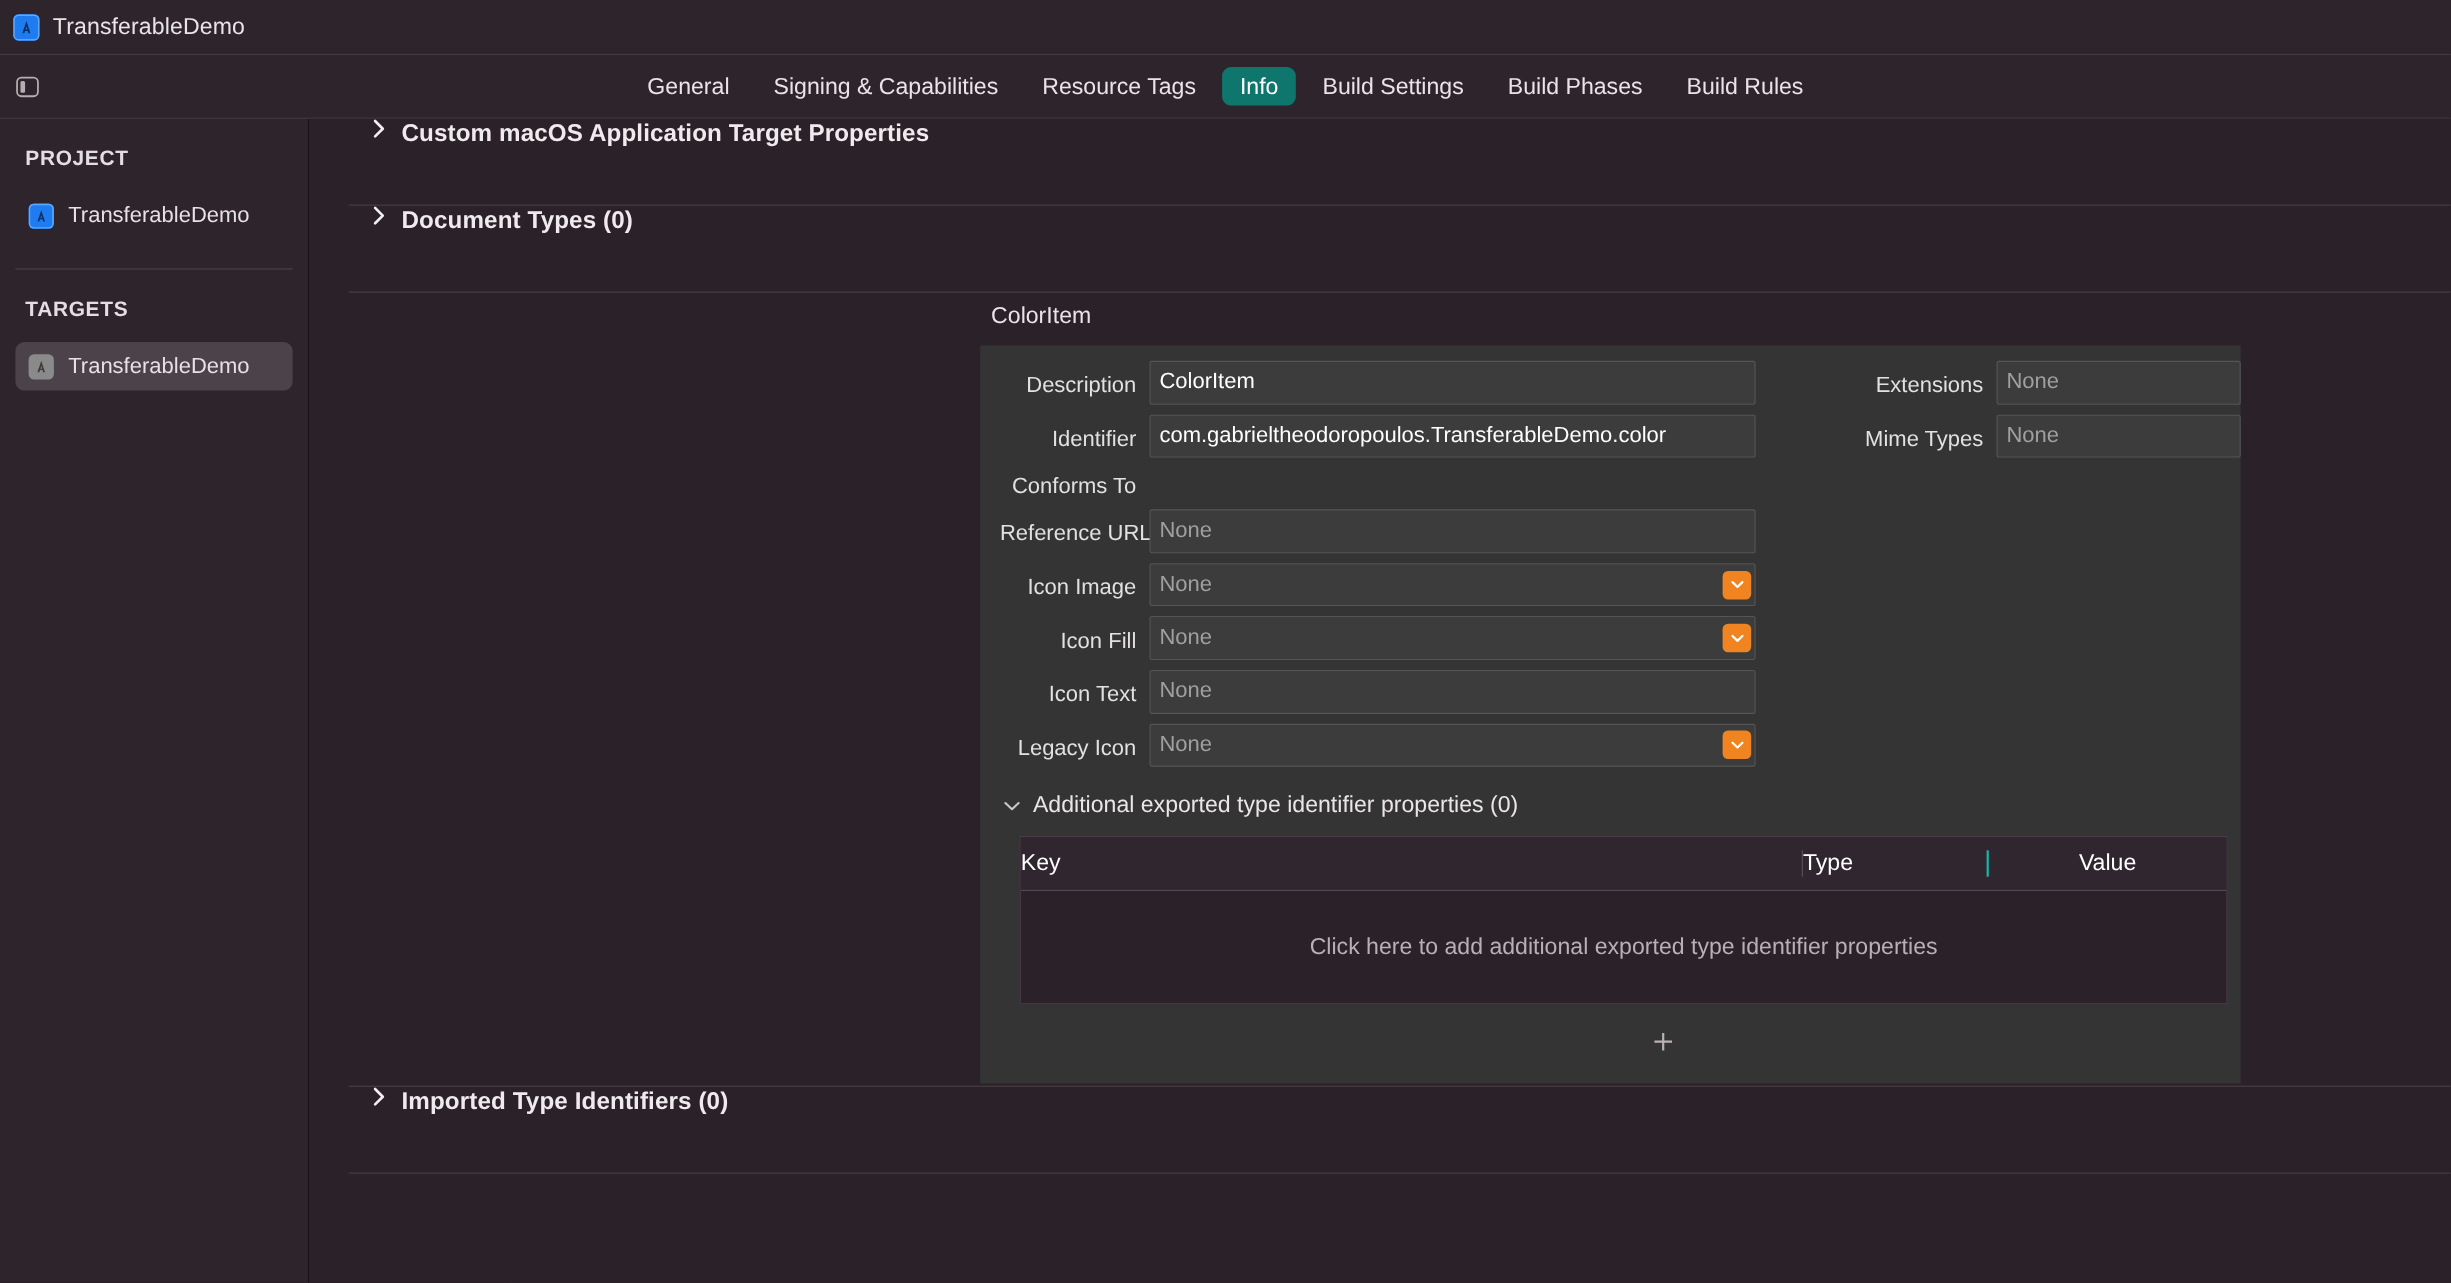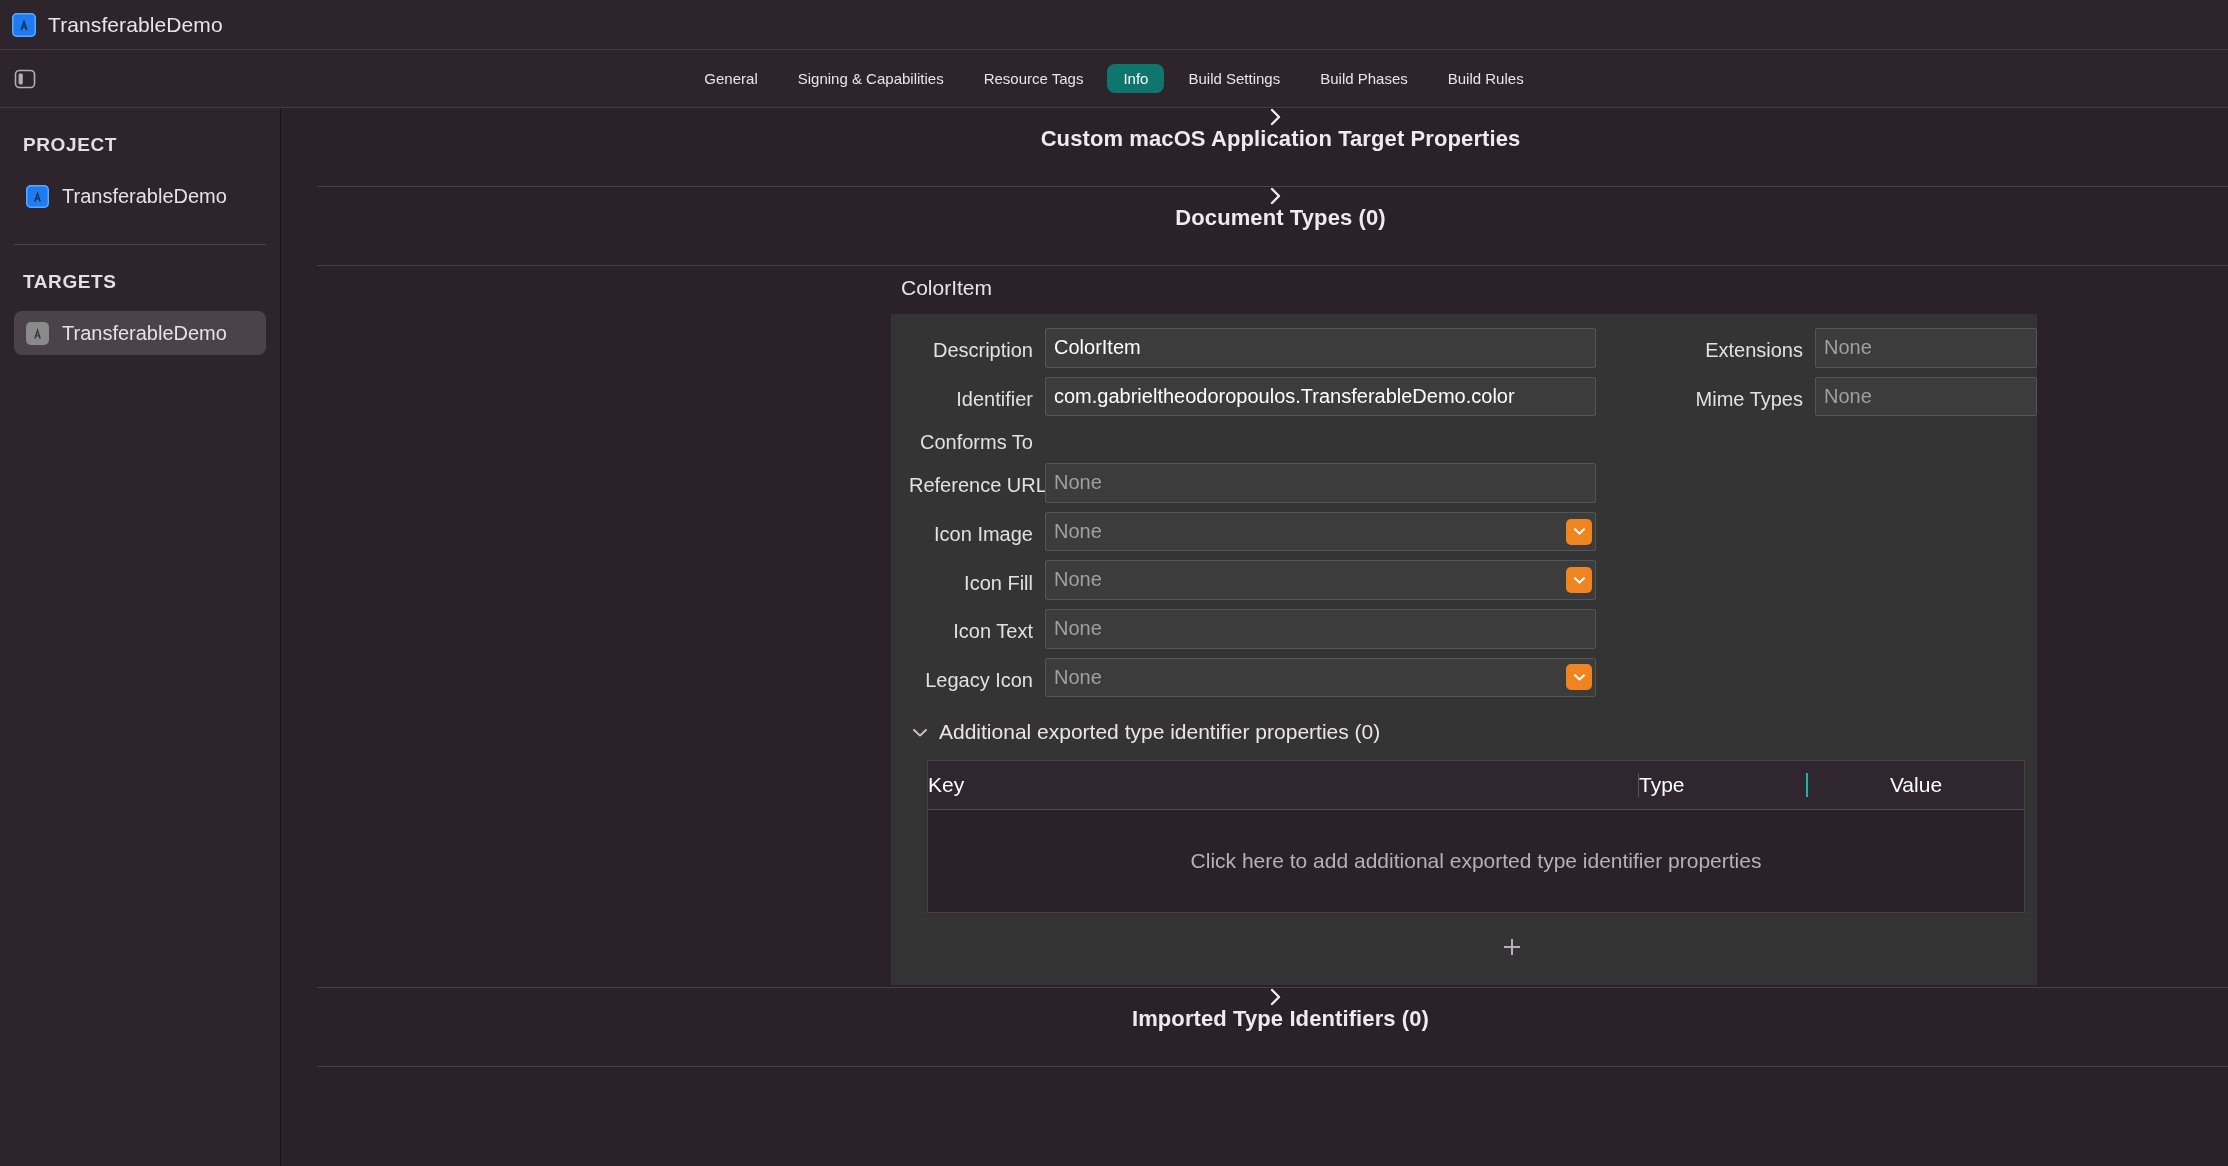--- a/index.html
+++ b/index.html
@@ -61,21 +61,21 @@
     display: flex; align-items:center; justify-content:center;
     cursor: pointer;
   }
   .tabs {
     margin: 0 auto;
     display: flex;
     align-items: center;
     gap: 8px;
   }
   .tab {
-    font-size: 15px;
+    font-size: 21px;
     color: #e9e4e7;
     padding: 7px 16px;
     border-radius: 8px;
     cursor: pointer;
     white-space: nowrap;
     line-height: 1;
     text-align: right;
   }
   .tab.active {
     background: #0f766e;
@@ -135,26 +135,25 @@
 
   
   .main {
     flex: 1;
     background: #2b2128;
     overflow: hidden;
     position: relative;
   }
   .section-row {
     display: flex;
-    align-items: center;
+    align-items: flex-start;
     height: 78px;
     padding-left: 52px;
     box-sizing: border-box;
     cursor: pointer;
-    flex-direction: column;
   }
   .sep {
     height: 1px;
     background: #4a3f47;
     margin-left: 36px;
   }
   .disclosure {
     width: 22px;
     flex: none;
     display: flex;

